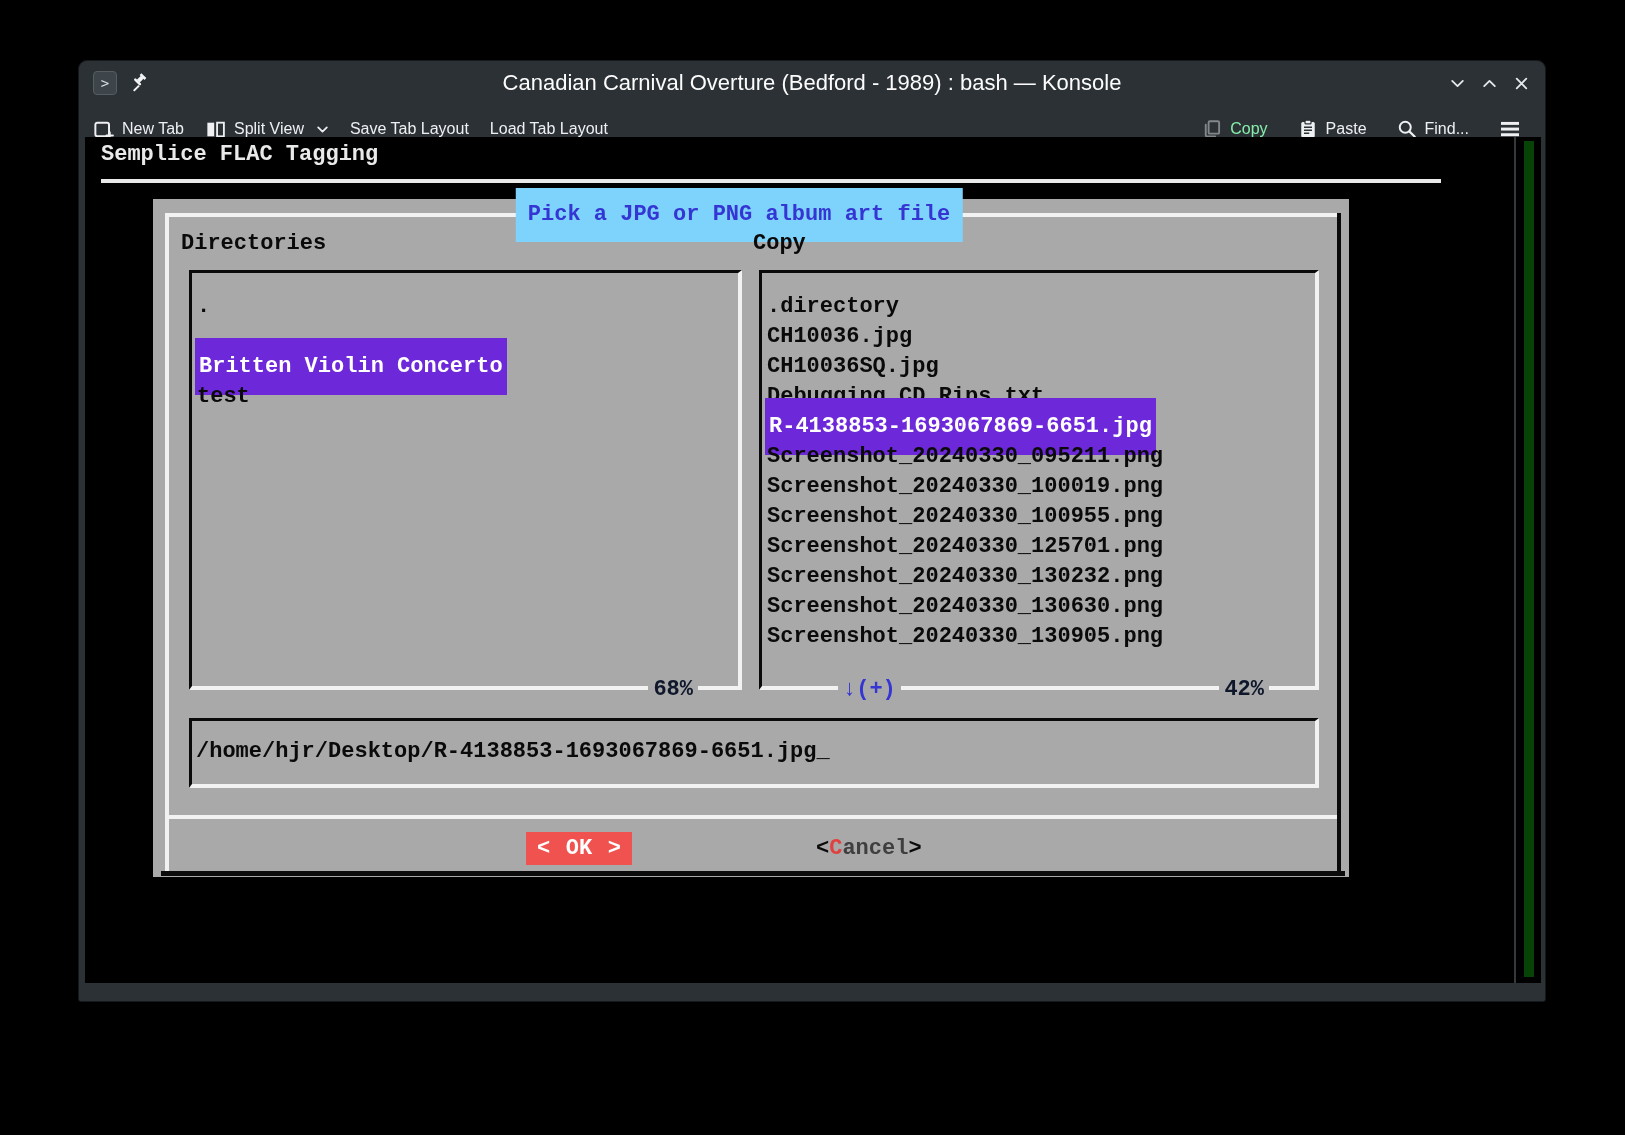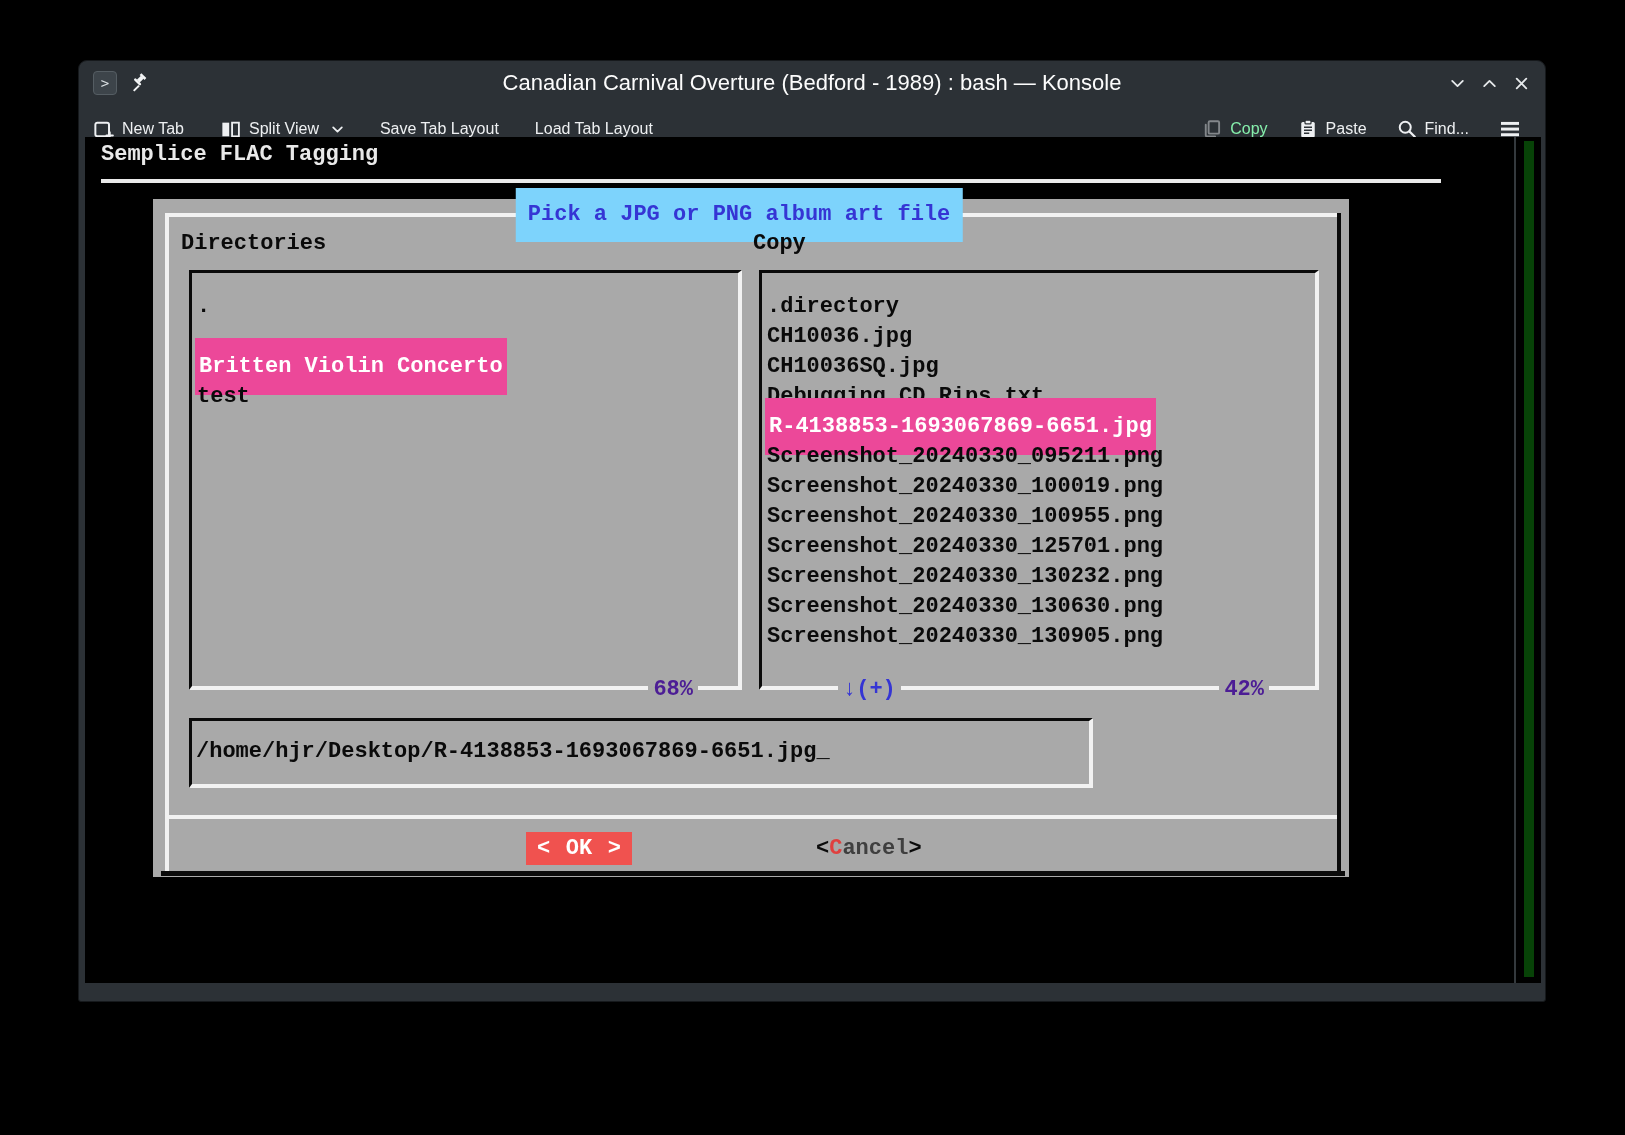--- a/index.html
+++ b/index.html
@@ -16,21 +16,21 @@
               color: #dbe0e3; font-family: "DejaVu Sans Mono", monospace; font-size: 14px; }
   .pin { margin-left: 12px; display: flex; }
   .win-title { position: absolute; left: 120px; right: 120px; text-align: center;
                color: #fcfcfc; font-size: 22px; white-space: nowrap; }
   .win-controls { margin-left: auto; display: flex; align-items: center; gap: 13px; }
   .win-btn { width: 19px; height: 19px; display: flex; align-items: center; justify-content: center; cursor: default; }
 
   .toolbar { height: 48px; display: flex; align-items: center; padding: 0 24px 0 14px;
              color: #eef0f2; font-size: 16px; }
   .tb-btn { display: flex; align-items: center; gap: 8px; white-space: nowrap; position: relative; }
-  .tb-left { display: flex; align-items: center; gap: 36px; }
+  .tb-left { display: flex; align-items: center; gap: 21px; }
   .tb-right { margin-left: auto; display: flex; align-items: center; gap: 30px; }
   .tb-btn.disabled { color: #86efac; }
   .tb-btn.disabled svg { opacity: .45; }
   .newtab-caret { position: absolute; left: 58px; top: 27px; }
 
   
   .terminal { position: absolute; left: 6px; top: 76px; width: 1456px; height: 846px;
               background: #000; color: #e9e9e9;
               font-family: "Liberation Mono", "DejaVu Sans Mono", monospace;
               font-size: 22px; line-height: 30px; font-weight: bold; }
@@ -54,30 +54,30 @@
   .lbl-dirs  { left: 28px; }
   .lbl-files { left: 600px; }
 
   .listbox { position: absolute; top: 71px; height: 420px;
              border-top: 3px solid #0a0a0a; border-left: 3px solid #0a0a0a;
              border-bottom: 4px solid #f2f2f2; border-right: 4px solid #f2f2f2; }
   .listbox.dirs  { left: 36px;  width: 553px; }
   .listbox.files { left: 606px; width: 560px; }
   .list { padding: 19px 0 0 5px; }
   .list-item { white-space: pre; }
-  .list-item .selected { background: #ec4899; color: #fff; padding: 16px 4px; margin-left: -2px; }
-
-  .pct { position: absolute; bottom: -17px; background: #a9a9a9; color: #4c1d95;
+  .list-item .selected { background: #6d28d9; color: #fff; padding: 16px 4px; margin-left: -2px; }
+
+  .pct { position: absolute; bottom: -17px; background: #a9a9a9; color: #0f172a;
          padding: 0 5px; line-height: 26px; white-space: pre; }
   .pct-dirs  { right: 40px; }
   .pct-files { right: 46px; }
   .scroll-more { position: absolute; bottom: -17px; left: 76px; background: #a9a9a9; color: #3535d4;
                  padding: 0 5px; line-height: 26px; white-space: pre; }
 
-  .inputbox { position: absolute; left: 36px; top: 519px; width: 904px; height: 70px;
+  .inputbox { position: absolute; left: 36px; top: 519px; width: 1130px; height: 70px;
               border-top: 3px solid #0a0a0a; border-left: 3px solid #0a0a0a;
               border-bottom: 4px solid #f2f2f2; border-right: 4px solid #f2f2f2;
               padding: 16px 0 0 4px; white-space: pre; }
 
   .dlg-sep { position: absolute; left: 12px; top: 616px; width: 1172px; height: 4px; background: #f2f2f2; }
 
   .btn-ok { position: absolute; left: 373px; top: 633px; width: 106px; height: 33px;
             background: #f0524f; color: #fff; display: flex; align-items: center;
             justify-content: space-between; padding: 0 11px; }
   .btn-cancel { position: absolute; left: 663px; top: 633px; height: 33px;

